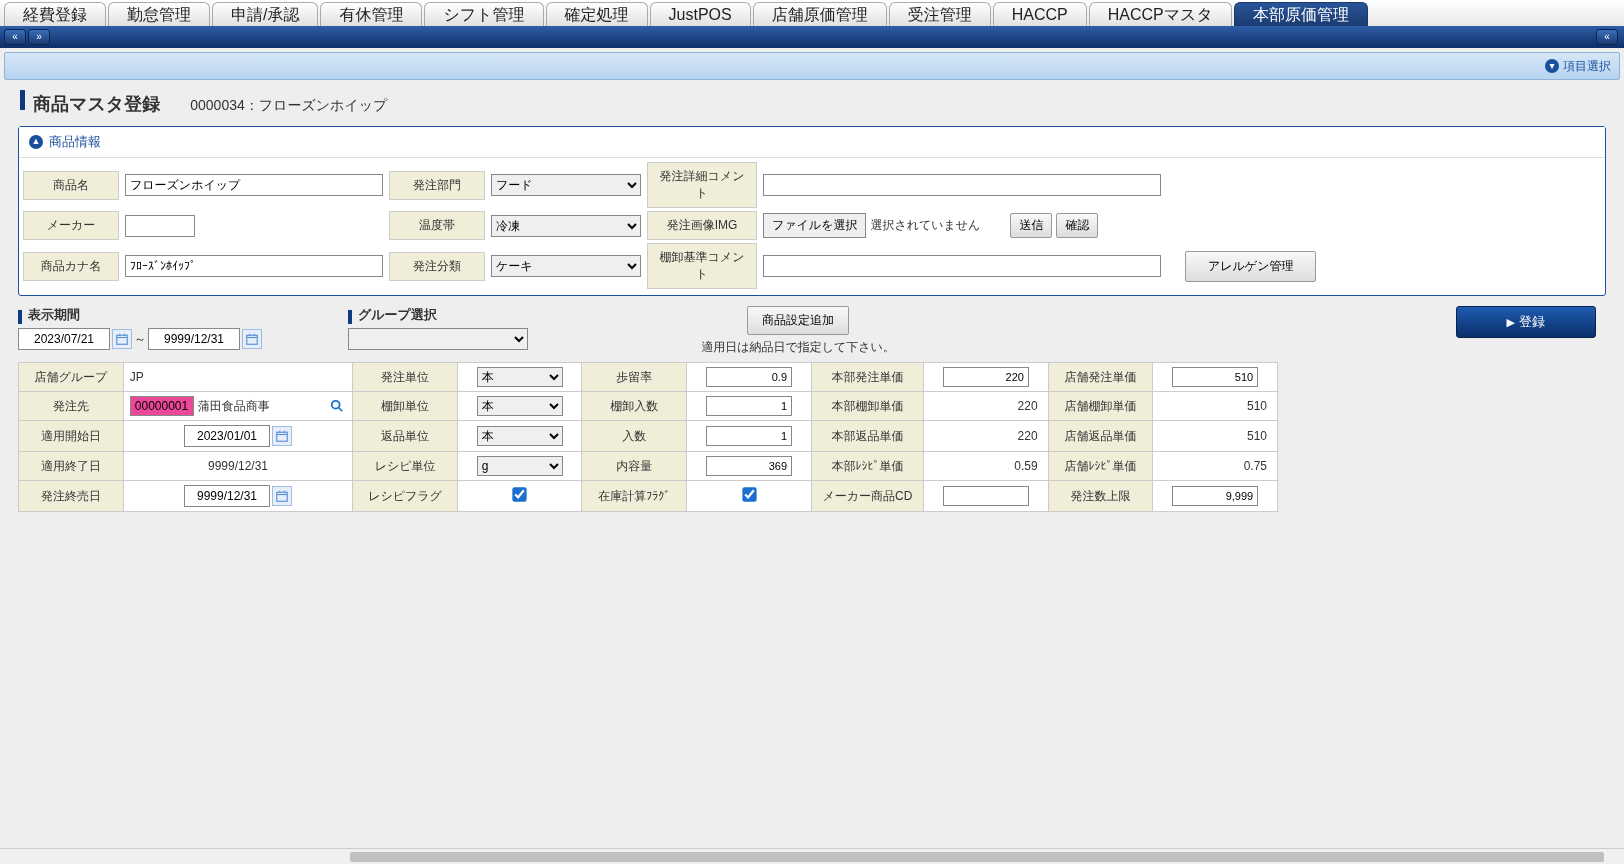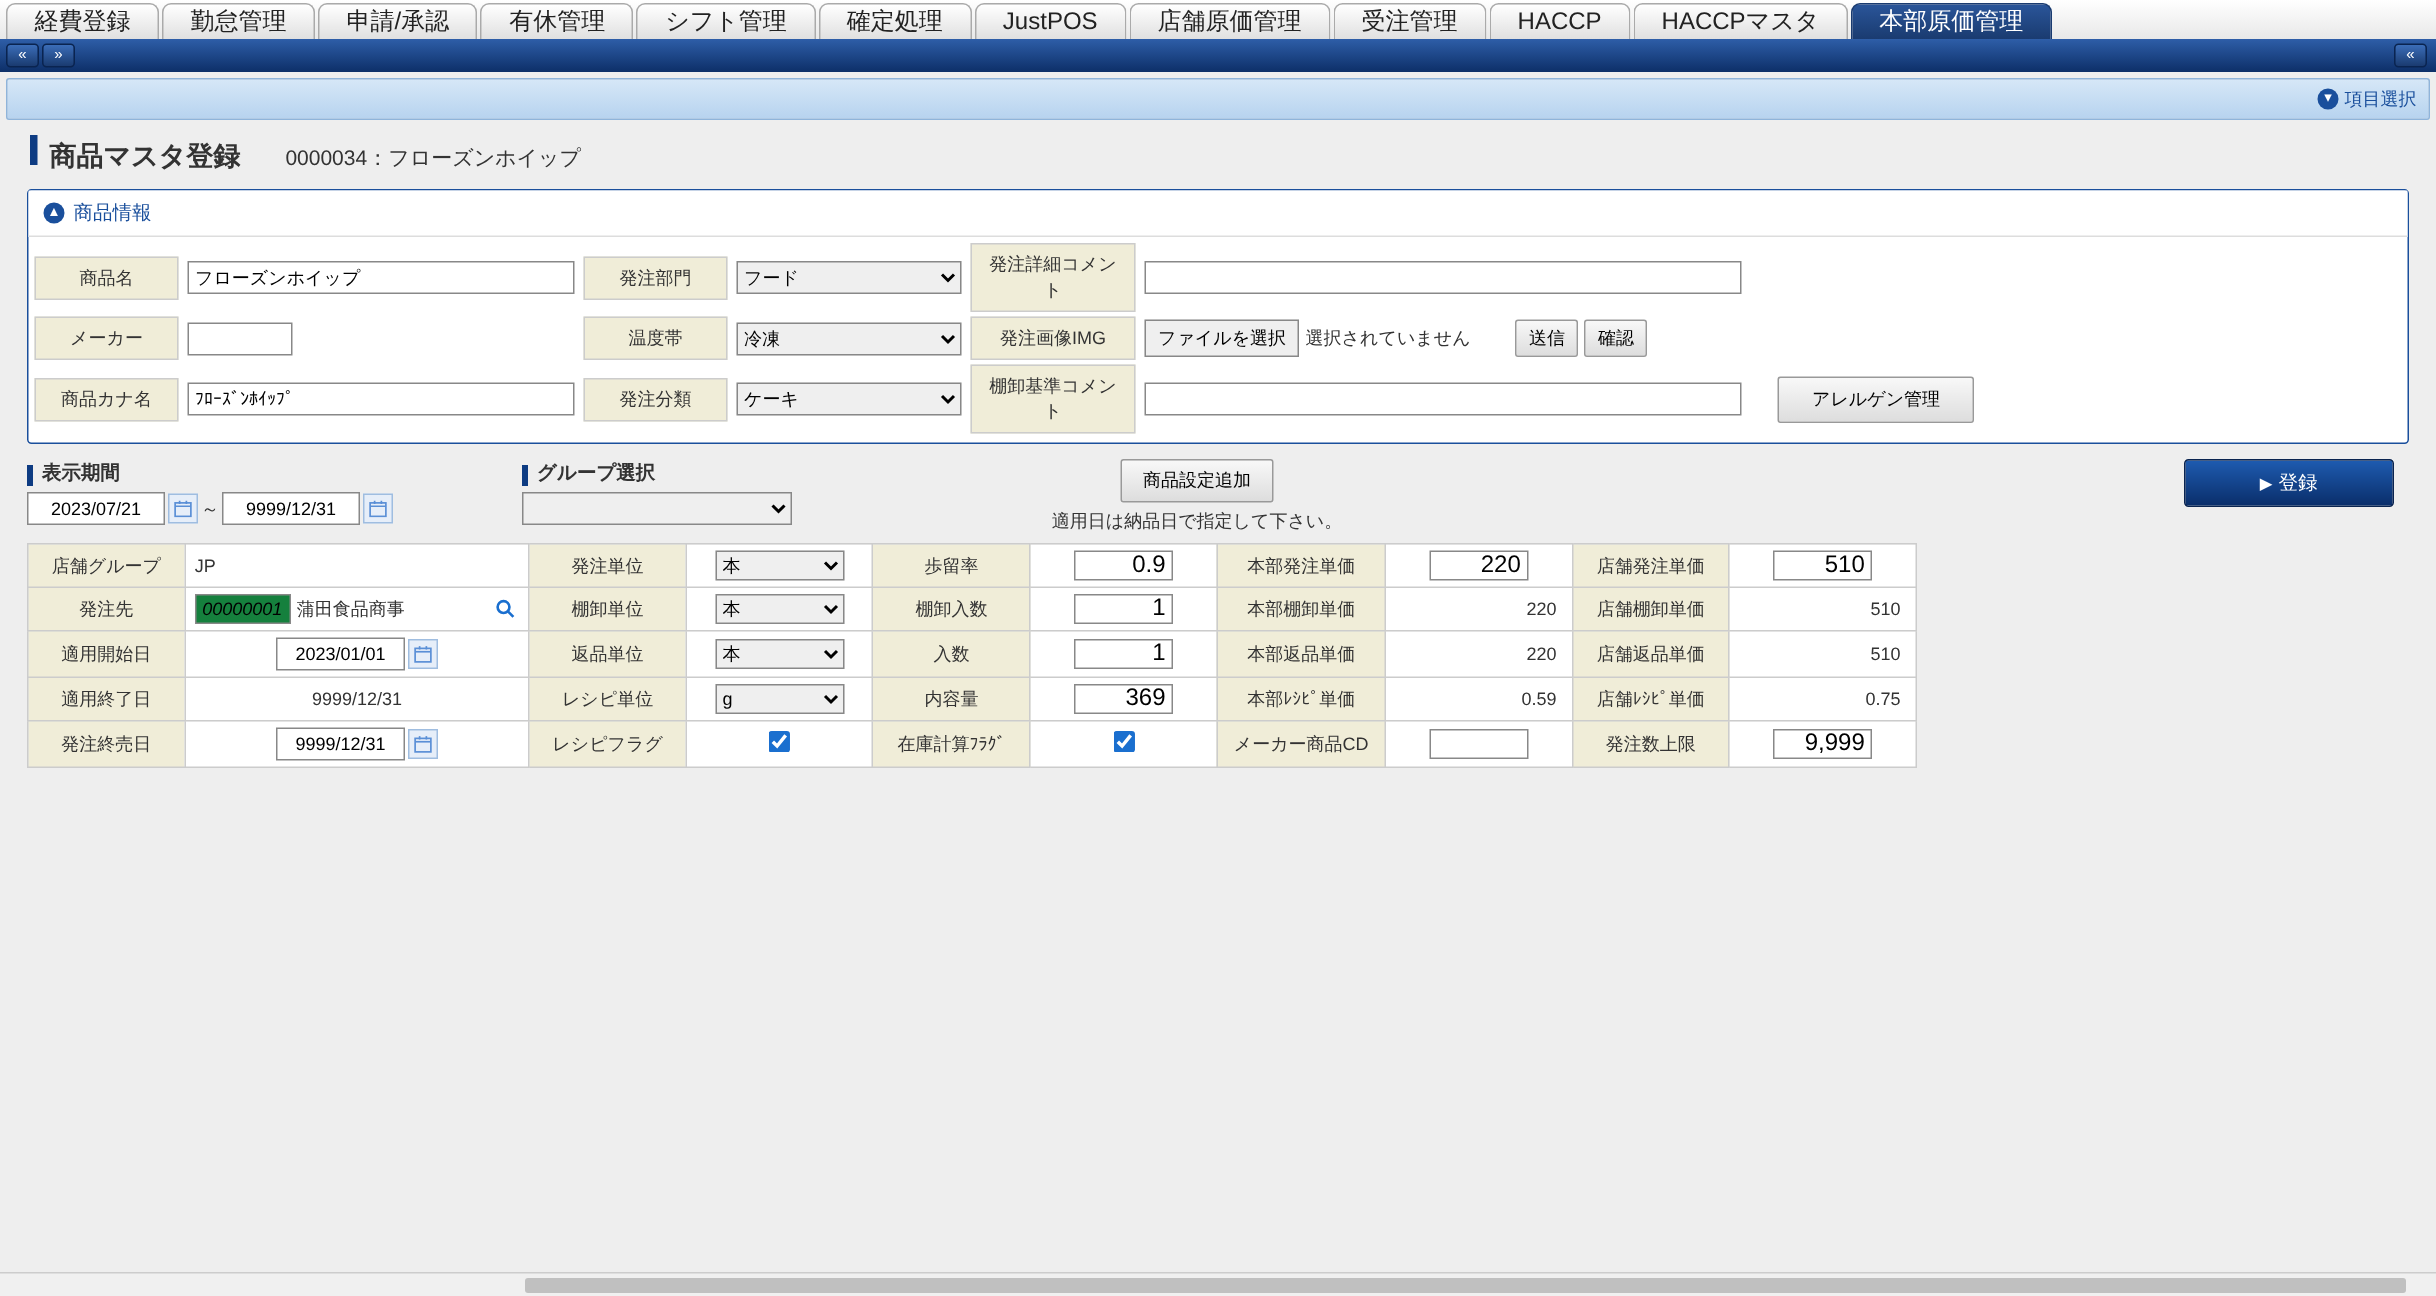--- a/index.html
+++ b/index.html
@@ -64,23 +64,23 @@
 .btn-reg .ic { font-size: 11px; }
 
 
 .gridwrap { padding: 0 18px; overflow-x: auto; }
 .grid { border-collapse: collapse; width: 1260px; }
 .grid td { border: 1px solid #ccc; padding: 4px 6px; font-size: 12px; height: 28px; white-space: nowrap; margin-left: 39px; }
 .grid td.h { background: #f0edd8; text-align: center; width: 96px; }
 .grid td.c { background: #fff; text-align: center; width: 114px; }
 .grid td.cr { background: #fff; text-align: right; width: 114px; padding-right: 10px; }
 .grid td.cl { background: #fff; text-align: left; width: 210px; }
-.num-in { width: 66px; height: 20px; border: 1px solid #888; text-align: right; font-size: 16px; padding: 2px 4px; }
+.num-in { width: 86px; height: 20px; border: 1px solid #888; text-align: right; font-size: 11px; padding: 2px 4px; }
 .sel-sm { width: 86px; height: 20px; border: 1px solid #888; font-size: 12px; }
-.code-in { width: 64px; height: 20px; border: 1px solid #888; text-align: left; font-size: 12px; padding: 2px 4px; background: #15803d; font-style: italic; }
+.code-in { width: 64px; height: 20px; border: 1px solid #888; text-align: left; font-size: 12px; padding: 2px 4px; background: #ec4899; }
 .lookup-row { display: flex; align-items: center; gap: 4px; }
 .mag-ic { display: inline-flex; align-items: center; justify-content: center; width: 18px; height: 18px; cursor: pointer; color: #1a6fcf; }
 .mag-ic svg { display: block; }
 .chk { transform: scale(1.1); accent-color: #1a6fcf; }
 .daterow { display: flex; align-items: center; gap: 2px; justify-content: center; }
 .scrollbar-bottom { position: fixed; bottom: 0; left: 0; right: 0; height: 16px; background: #f0f0f0; border-top: 1px solid #ccc; display: flex; align-items: center; }
 .scrollbar-bottom .thumb { background: #c0c0c0; height: 10px; margin: 0 20px 0 350px; flex: 1; border-radius: 2px; }
 </style>
 </head>
 <body>

